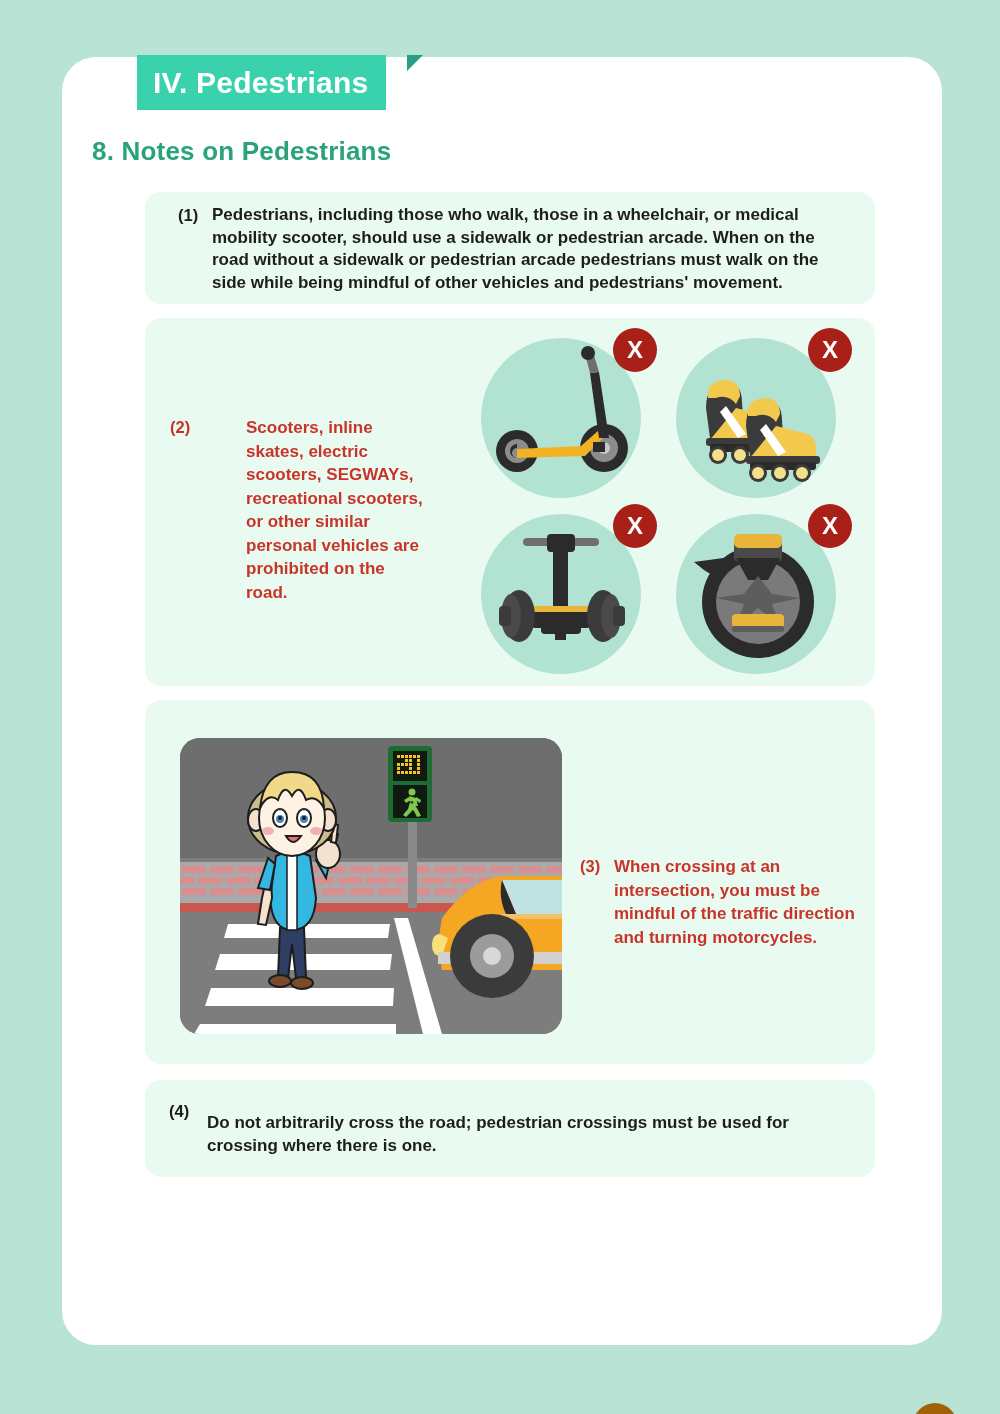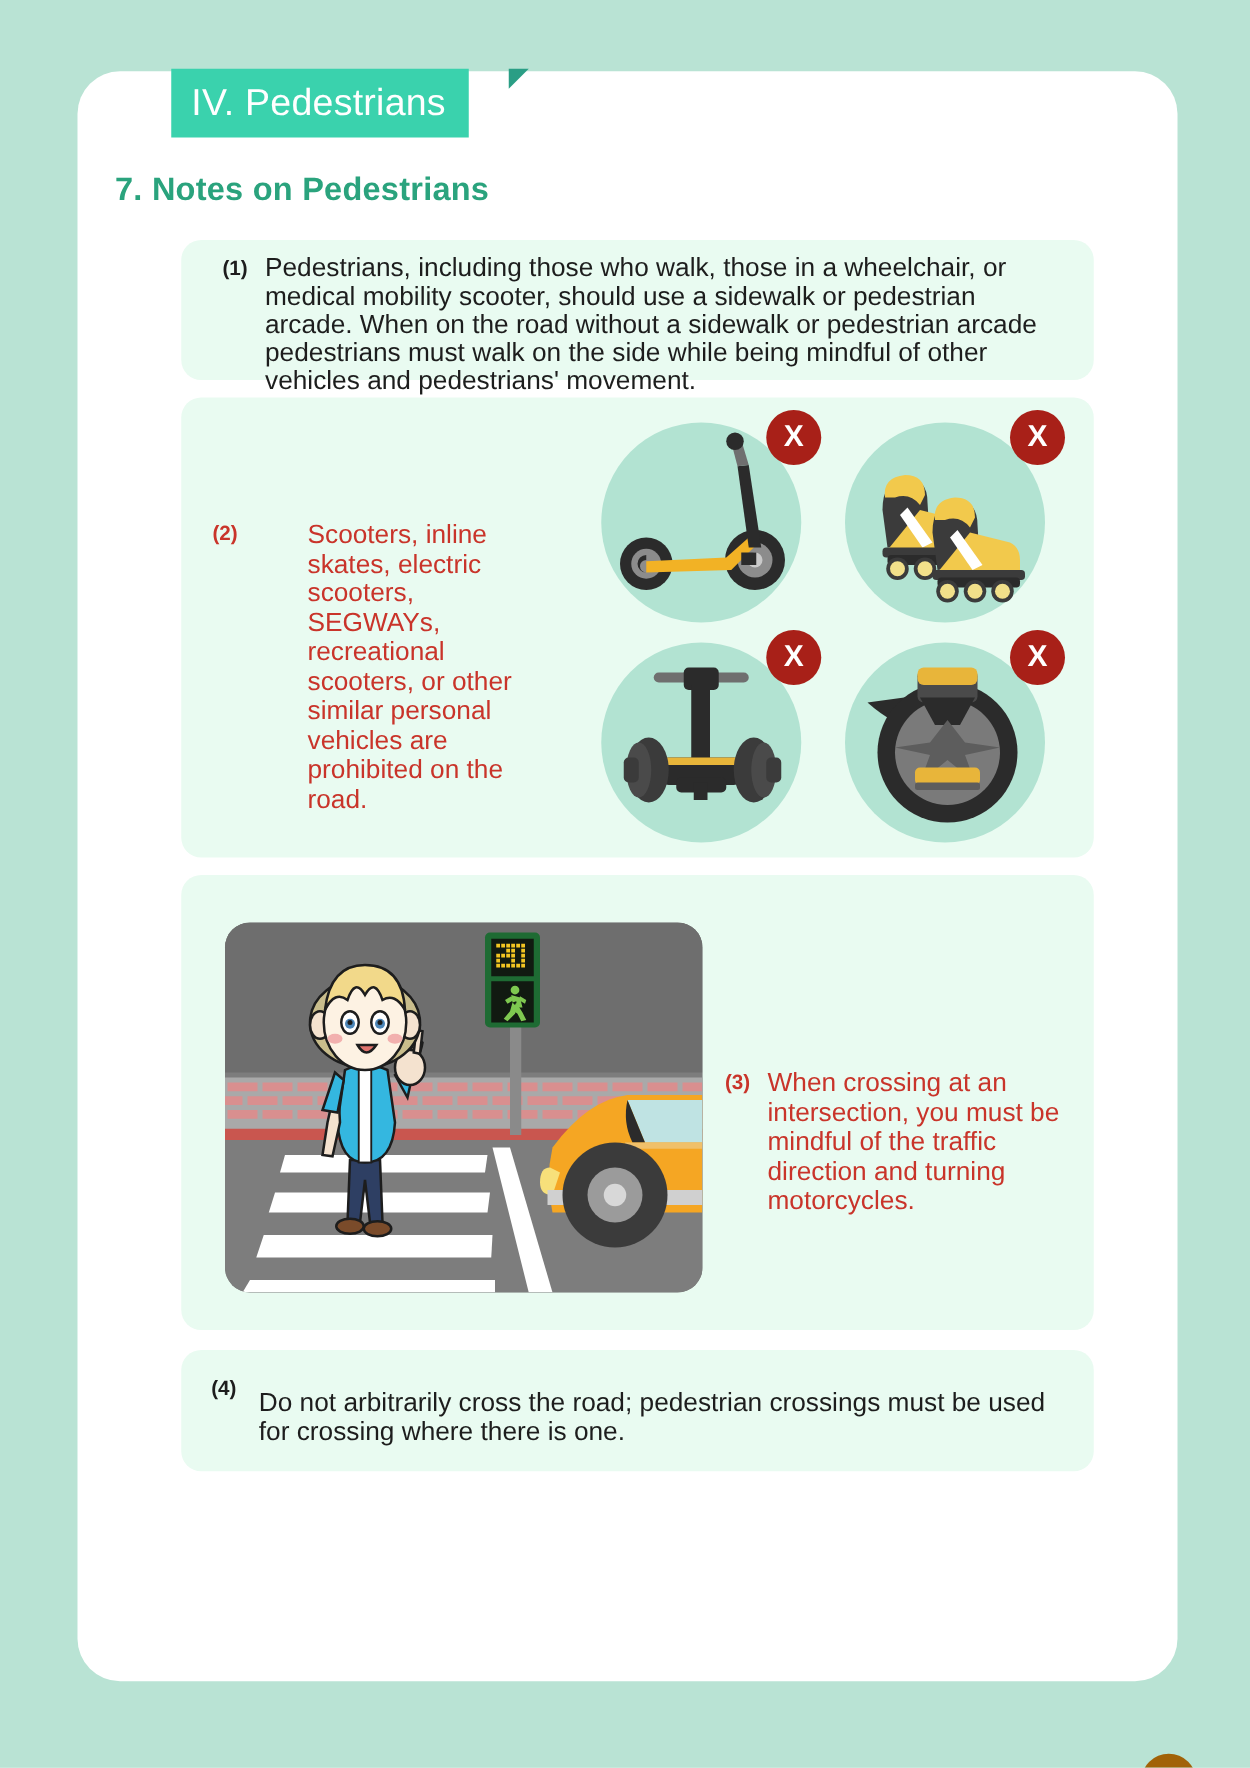--- a/index.html
+++ b/index.html
@@ -28,21 +28,21 @@
     left: 137px; top: 55px;
     height: 55px;
     padding: 0 18px 0 16px;
     background: #3ad2ad;
     display: flex; align-items: center;
     z-index: 5;
   }
   .chapter-tab .tab-text {
     color: #ffffff;
     font-size: 30px;
-    font-weight: normal;
+    font-weight: bold;
     letter-spacing: .2px;
     white-space: nowrap;
   }
   .tab-fold {
     position: absolute;
     left: 407px; top: 55px;
     width: 0; height: 0;
     border-top: 16px solid #2a9e85;
     border-right: 16px solid transparent;
     z-index: 6;
@@ -64,22 +64,22 @@
   }
   .note-row { display: flex; }
   .note-num {
     flex: 0 0 auto;
     font-size: 16.5px;
     font-weight: bold;
     line-height: 22.5px;
     white-space: nowrap;
   }
   .note-text {
-    font-size: 21px;
-    font-weight: normal;
+    font-size: 17px;
+    font-weight: bold;
     line-height: 22.5px;
   }
   .dark  { color: #1d1d1d; }
   .redtx { color: #c9342a; }
 
   
   #box1 { left: 145px; top: 192px; width: 730px; height: 112px; }
   #box1 .note-row { padding: 12px 22px 0 33px; }
   #box1 .note-num { width: 34px; }
   #box1 .note-text { width: 640px; }
@@ -145,21 +145,21 @@
 
 <div class="page">
 
   <div class="card"></div>
 
   <div class="chapter-tab">
     <span class="tab-text">IV. Pedestrians</span>
   </div>
   <div class="tab-fold"></div>
 
-  <div class="section-heading">7. Notes on Pedestrians</div>
+  <div class="section-heading">8. Notes on Pedestrians</div>
 
   <div class="note-box" id="box1">
     <div class="note-row">
       <span class="note-num dark">(1)</span>
       <span class="note-text dark">Pedestrians, including those who walk, those in a wheelchair, or medical mobility scooter, should use a sidewalk or pedestrian arcade. When on the road without a sidewalk or pedestrian arcade pedestrians must walk on the side while being mindful of other vehicles and pedestrians' movement.</span>
     </div>
   </div>
 
   <div class="note-box" id="box2">
     <div class="note-row">

